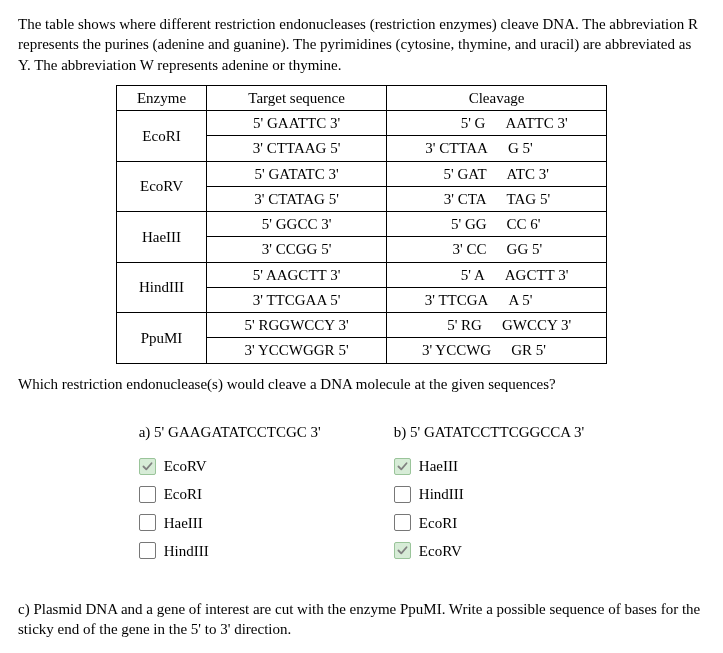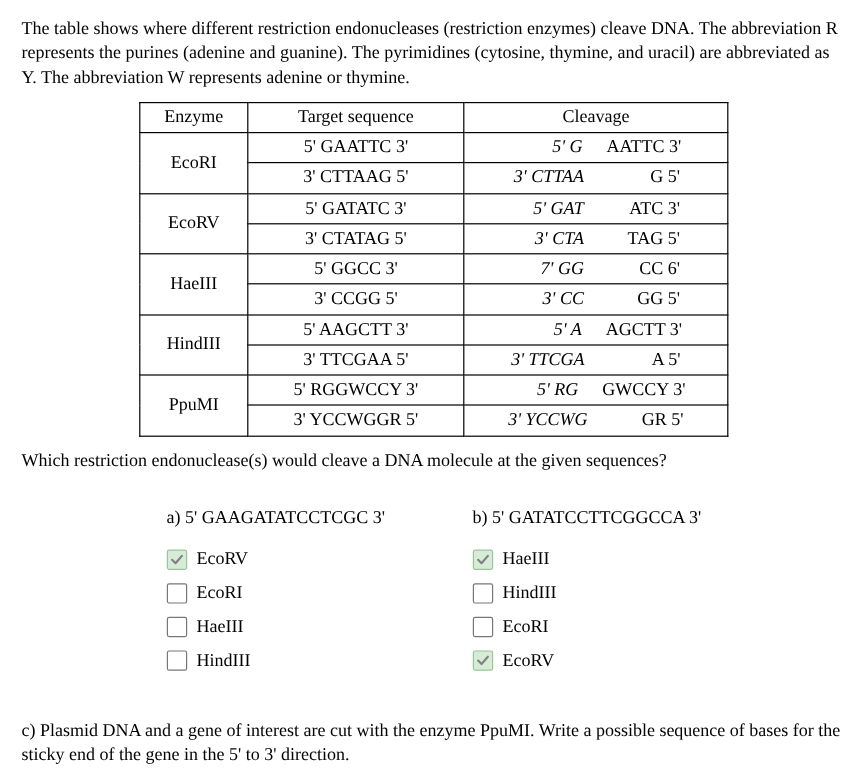--- a/index.html
+++ b/index.html
@@ -25,22 +25,22 @@
     font-weight: normal;
   }
   table.enz th { font-weight: normal; }
   table.enz .enz-name { padding: 2px 20px; }
   table.enz .target { width: 180px; }
   table.enz .cleave { width: 220px; }
   .cleave-inner {
     display: flex;
     justify-content: center;
   }
-  .cleave-left { text-align: right; min-width: 70px; padding-right: 10px; font-style: italic; }
-  .cleave-right { text-align: right; min-width: 70px; padding-left: 10px; }
+  .cleave-left { text-align: right; min-width: 70px; padding-right: 10px; }
+  .cleave-right { text-align: left; min-width: 70px; padding-left: 10px; }
   .question { margin: 6px 0 28px 0; }
   .parts {
     display: flex;
     gap: 73px;
     margin-bottom: 30px;
     justify-content: center;
   }
   .part-col { }
   .part-label { margin-bottom: 14px; }
   .opt {
@@ -115,21 +115,21 @@
             <span class="cleave-left">3' CTA</span>
             <span class="cleave-right">TAG 5'</span>
           </div>
         </td>
       </tr>
       <tr>
         <td class="enz-name" rowspan="2">HaeIII</td>
         <td class="target">5' GGCC 3'</td>
         <td class="cleave">
           <div class="cleave-inner">
-            <span class="cleave-left">7' GG</span>
+            <span class="cleave-left">5' GG</span>
             <span class="cleave-right">CC 6'</span>
           </div>
         </td>
       </tr>
       <tr>
         <td class="target">3' CCGG 5'</td>
         <td class="cleave">
           <div class="cleave-inner">
             <span class="cleave-left">3' CC</span>
             <span class="cleave-right">GG 5'</span>

